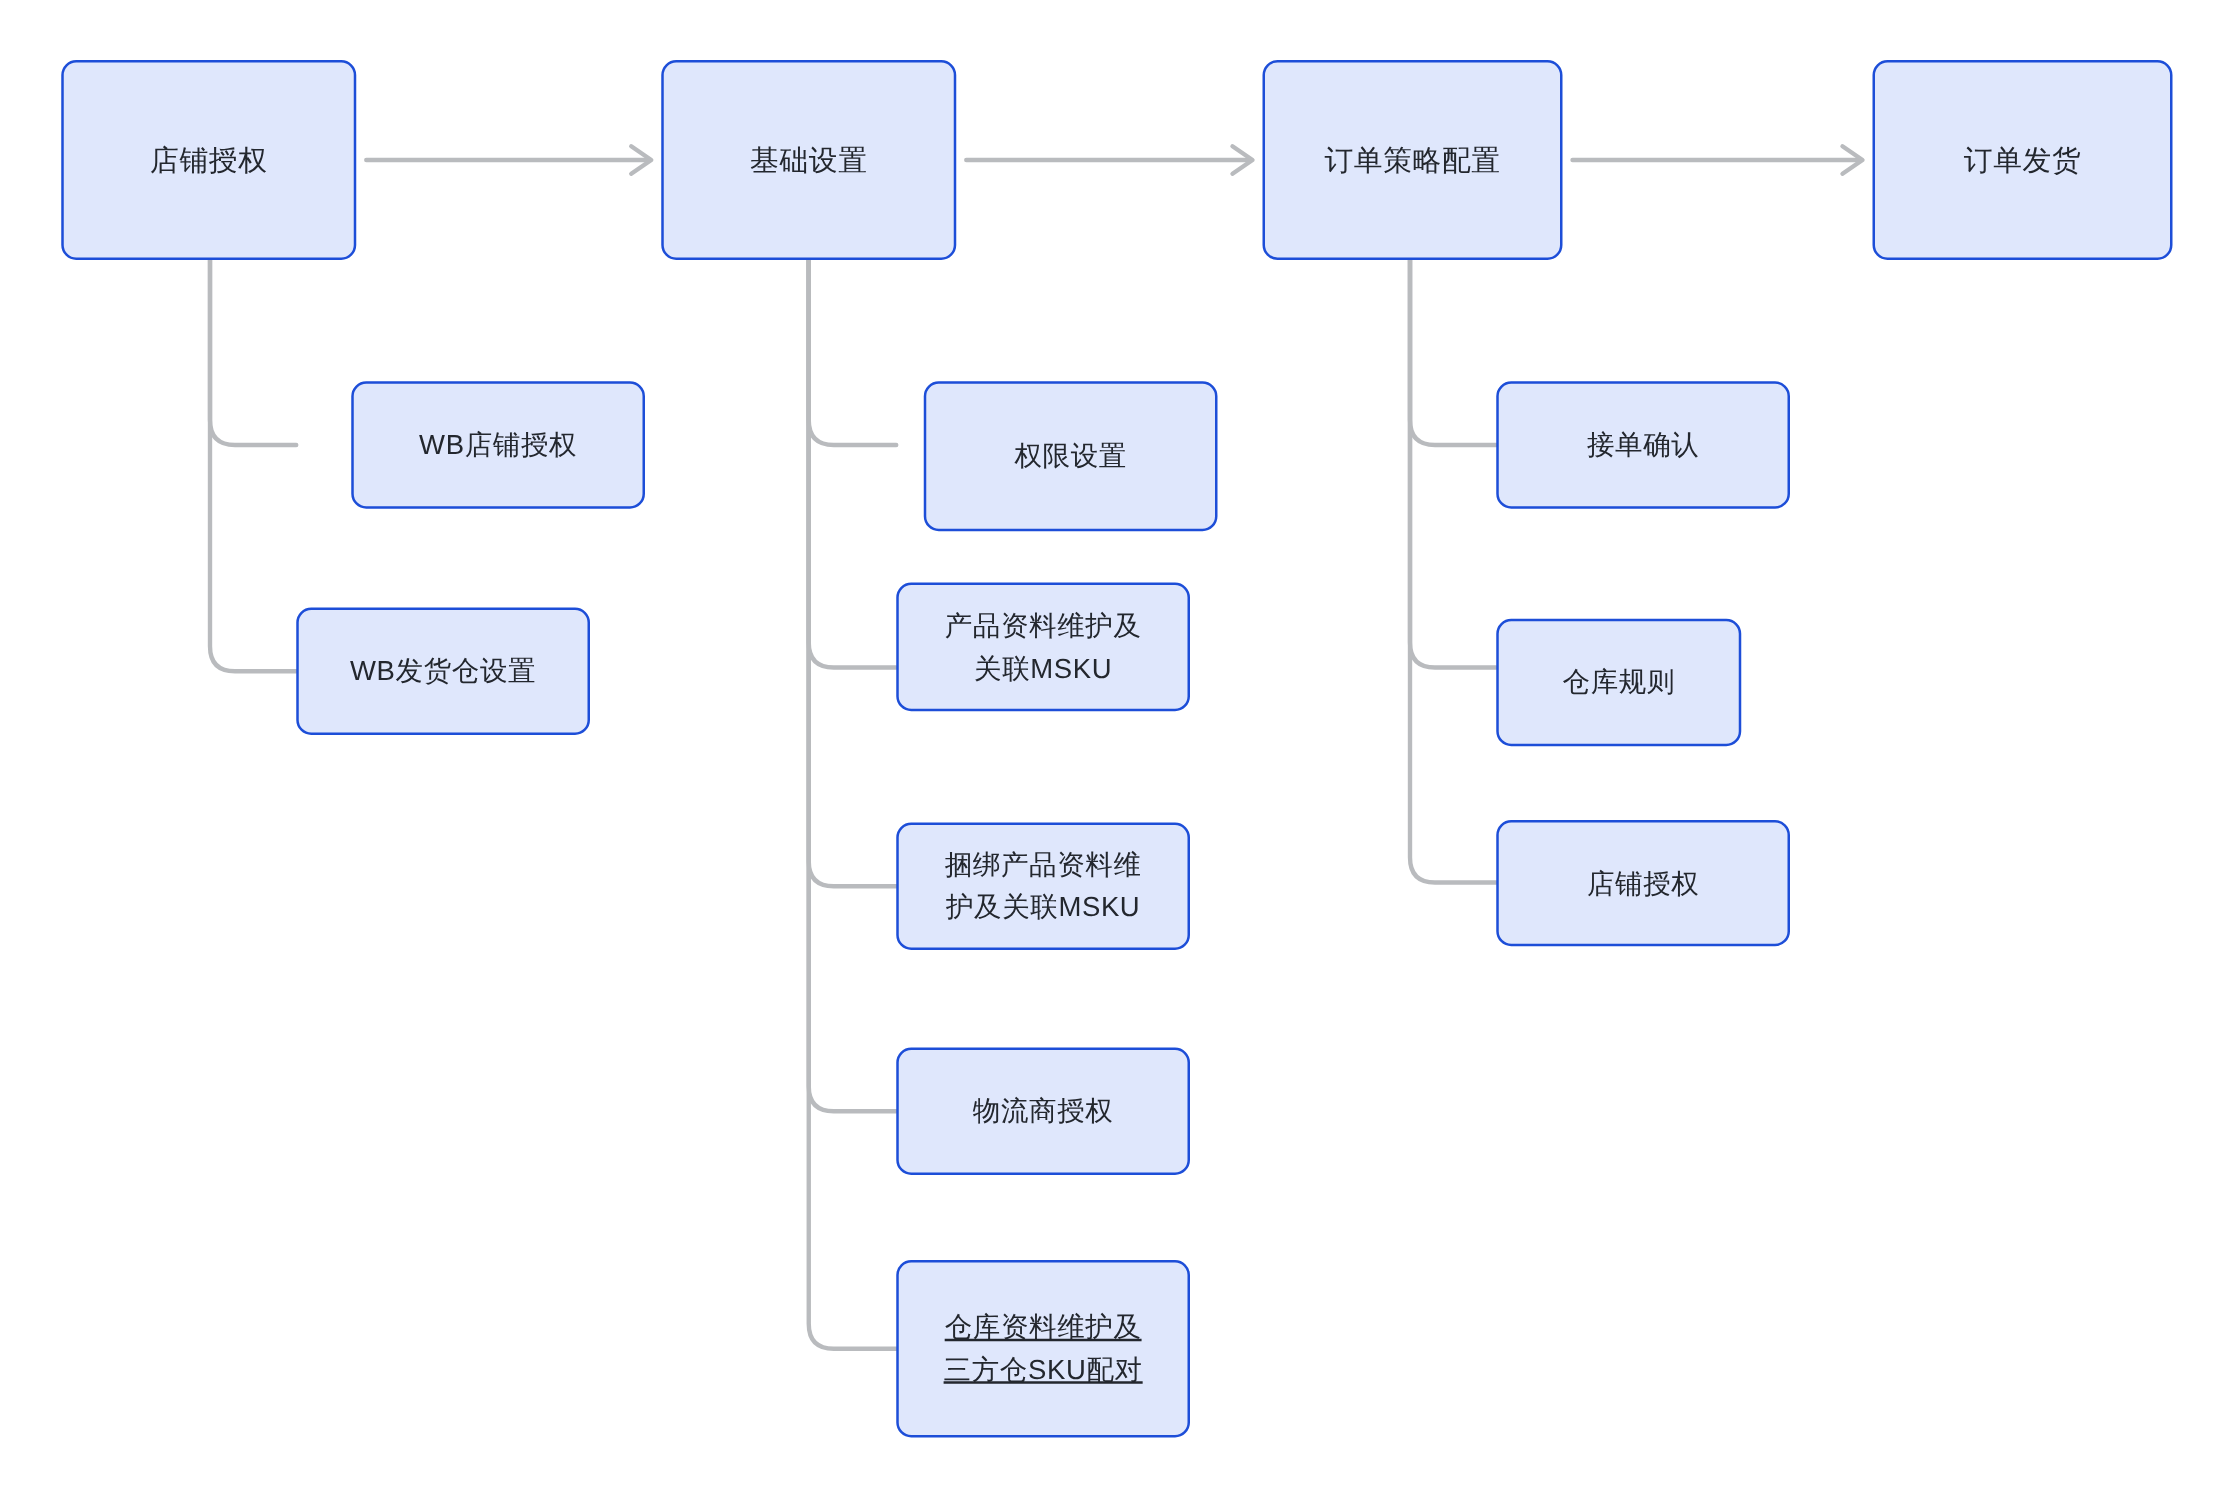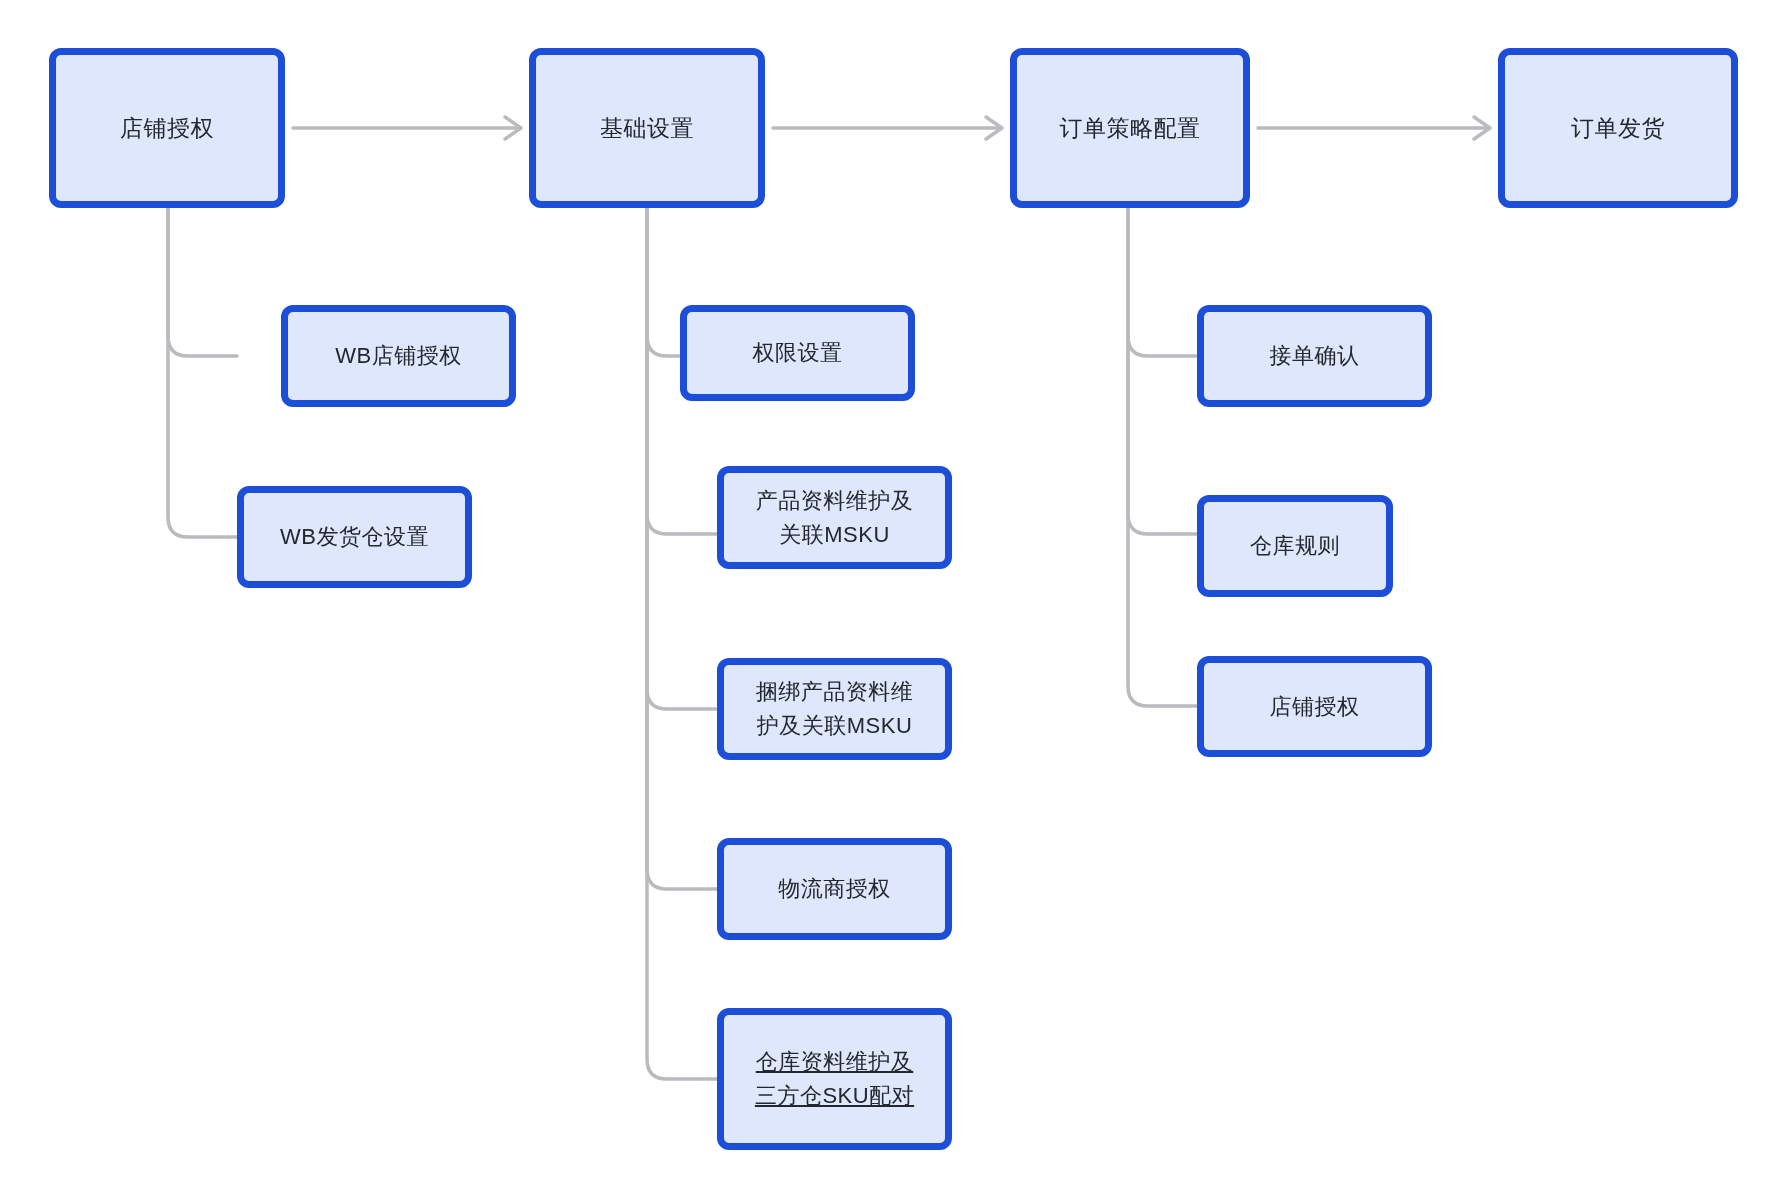--- a/index.html
+++ b/index.html
@@ -23,21 +23,21 @@
     height: 1204px;
     pointer-events: none;
   }
   .node {
     position: absolute;
     display: flex;
     align-items: center;
     justify-content: center;
     box-sizing: border-box;
     background: #dfe7fc;
-    border: 7px solid #1d4ed8;
+    border: 2px solid #1d4ed8;
     border-radius: 12px;
     color: #23272e;
     text-align: center;
     font-size: 22px;
     line-height: 34px;
     white-space: pre-line;
     letter-spacing: 0.5px;
   }
   .node.parent {
     font-size: 23px;
@@ -100,21 +100,21 @@
   </div>
 
   <div class="node" style="left:237px; top:305px; width:235px; height:102px;margin-left:44px;">
     <span>WB店铺授权</span>
   </div>
 
   <div class="node" style="left:237px; top:486px; width:235px; height:102px;">
     <span>WB发货仓设置</span>
   </div>
 
-  <div class="node" style="left:680px; top:305px; width:235px; height:96px;">
+  <div class="node" style="left:739px; top:305px; width:235px; height:120px;">
     <span>权限设置</span>
   </div>
 
   <div class="node" style="left:717px; top:466px; width:235px; height:103px;">
     <span>产品资料维护及
 关联MSKU</span>
   </div>
 
   <div class="node" style="left:717px; top:658px; width:235px; height:102px;">
     <span>捆绑产品资料维

